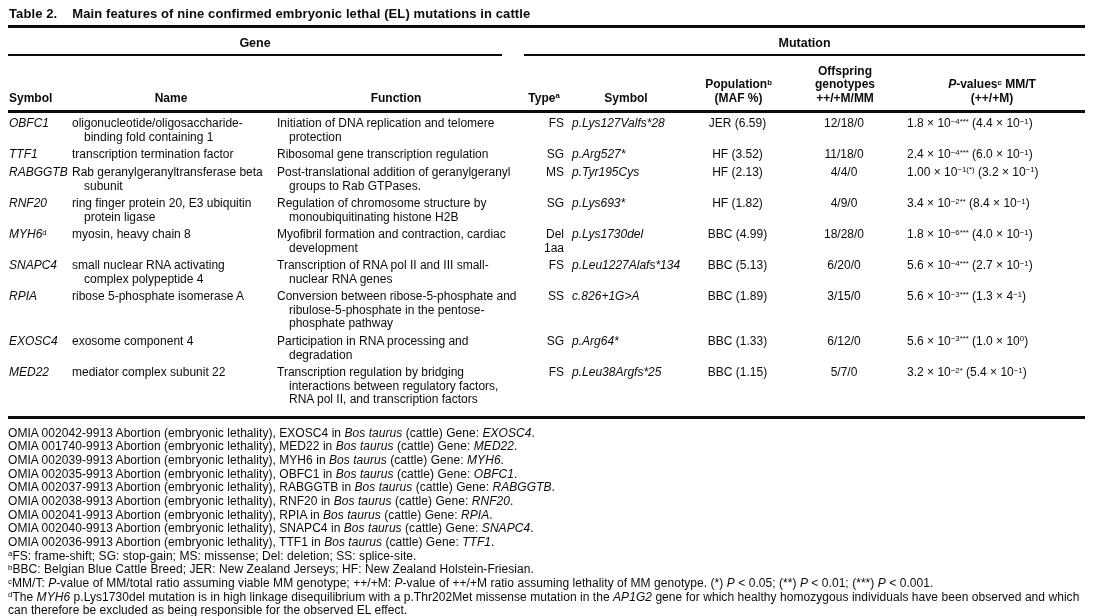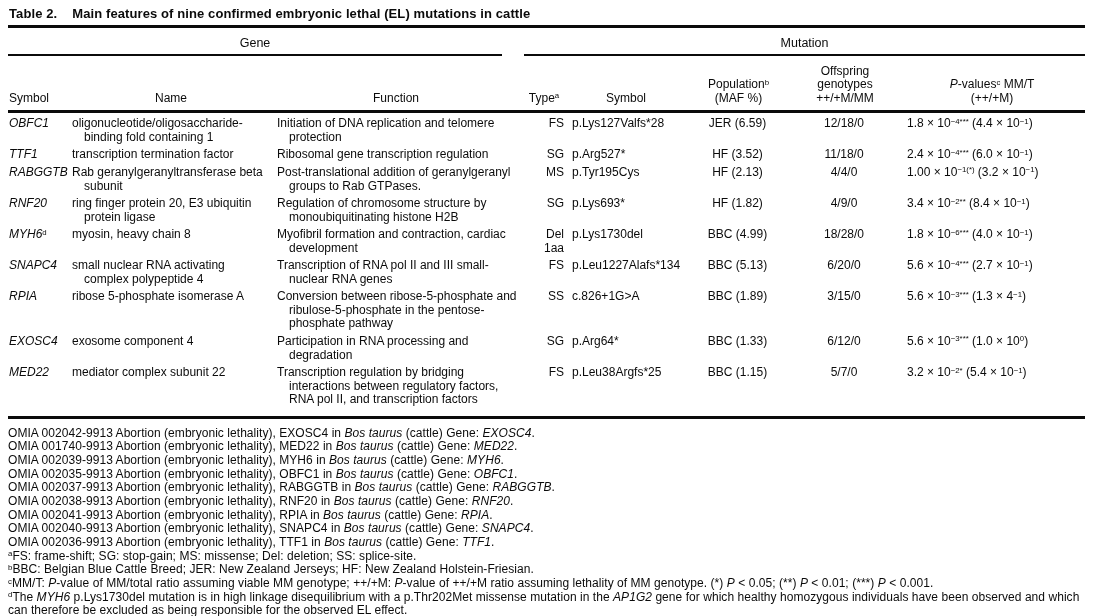--- a/index.html
+++ b/index.html
@@ -19,21 +19,21 @@
   table { width: 1077px; table-layout: fixed; border-collapse: collapse; border-bottom: 3px solid #0b0b0b; }
   col.c1 { width: 64px; }
   col.c2 { width: 198px; }
   col.c3 { width: 252px; }
   col.c4 { width: 44px; }
   col.c5 { width: 120px; }
   col.c6 { width: 105px; }
   col.c7 { width: 108px; }
   col.c8 { width: 186px; }
 
-  thead th { font-weight: normal; font-size: 12px; }
+  thead th { font-weight: bold; font-size: 12px; }
   .grp-row th { padding: 8px 0 0 0; }
   .grp { border-bottom: 2px solid #0b0b0b; text-align: center; padding-bottom: 4px; font-size: 12.5px; }
   .grp-gene { margin-right: 20px; }
   .grp-mut  { margin-left: 2px; }
 
   .col-row th {
     vertical-align: bottom;
     text-align: center;
     padding: 9px 2px 5px 2px;
     border-bottom: 3px solid #0b0b0b;
@@ -45,21 +45,21 @@
   tbody td {
     font-size: 12px;
     vertical-align: top;
     padding: 4px 2px 0 0;
     line-height: 1.13;
   }
   td.c-sym  { padding-left: 1px; }
   td.c-name { padding-left: 12px; text-indent: -12px; }
   td.c-func { padding-left: 19px; text-indent: -12px; }
   td.c-type { text-align: right; white-space: pre-line; }
-  td.c-mut  { padding-left: 6px; }
+  td.c-mut  { padding-left: 6px; font-style: italic; }
   td.c-pop  { text-align: center; }
   td.c-off  { text-align: center; }
   td.c-pval { white-space: nowrap; padding-left: 8px; }
   tbody tr:last-child td { padding-bottom: 9px; }
 
   sup, .sup {
     font-size: 0.65em;
     vertical-align: baseline;
     position: relative;
     top: -0.45em;

